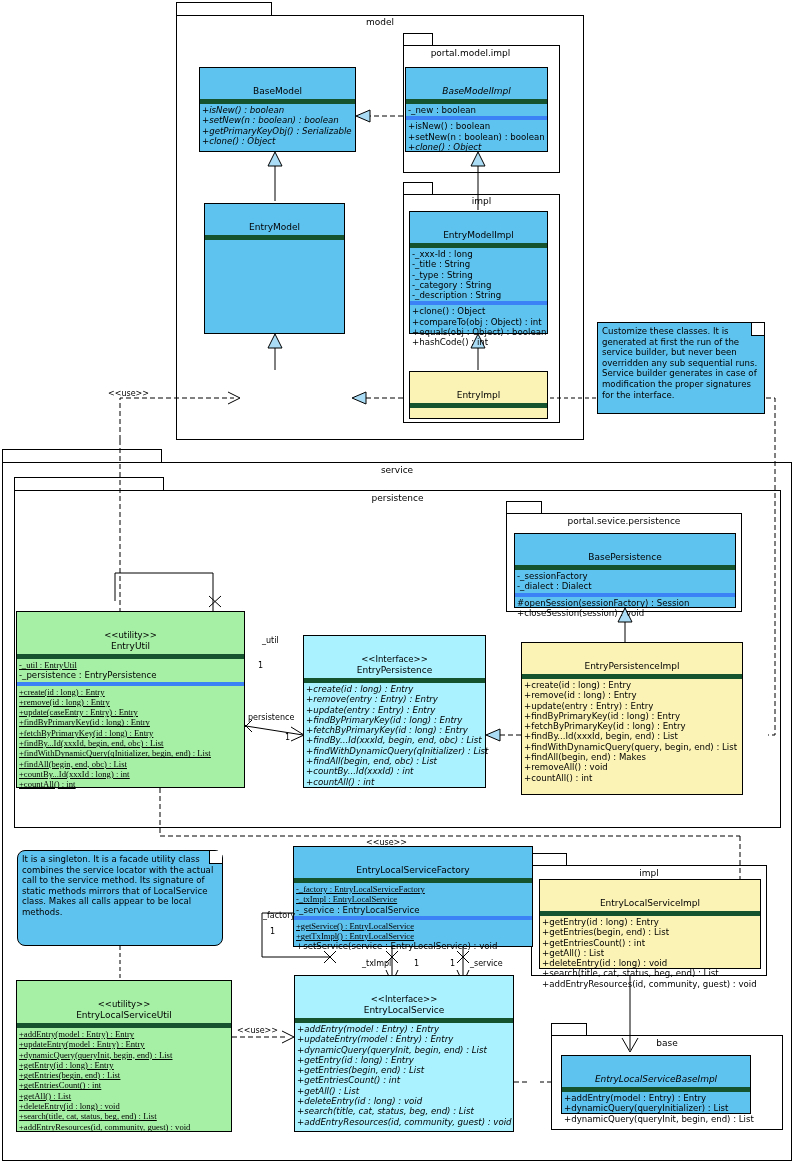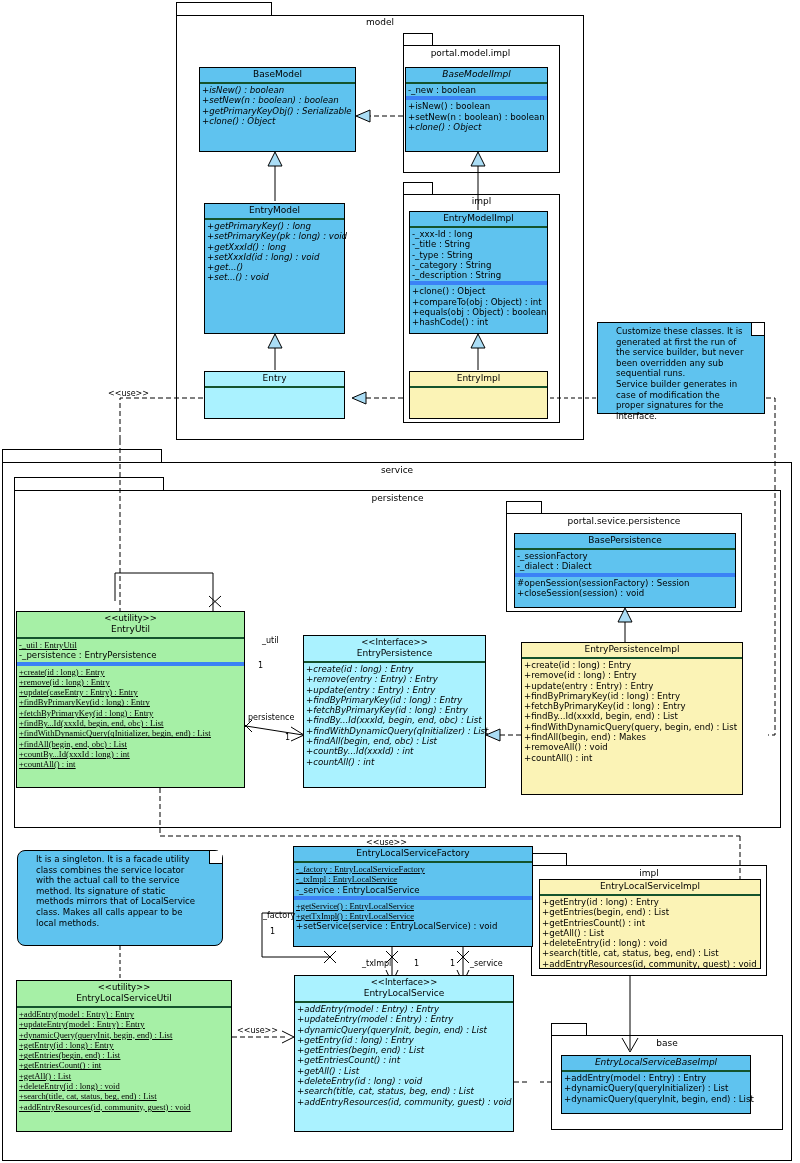--- a/index.html
+++ b/index.html
@@ -10,34 +10,34 @@
   .pkg{position:absolute;border:1px solid #000;background:transparent;box-sizing:border-box;}
   .pkg-tab{position:absolute;border:1px solid #000;background:#fff;box-sizing:border-box;}
   .pkg-label{position:absolute;font-size:9px;color:#000;text-align:center;white-space:nowrap;}
 
   
   .cls{position:absolute;border:1px solid #000;box-sizing:border-box;background:#6ec6f0;}
   .cls.blue{background:#5fc3ef;}
   .cls.cyan{background:#aaf2ff;}
   .cls.green{background:#a6f0a6;}
   .cls.yellow{background:#fbf3b6;}
-  .cls-name{padding:1px 2px 2px 2px;text-align:center;font-size:9px;line-height:11px;border-bottom:2px solid #14532d;}
+  .cls-name{padding:18px 2px 2px 2px;text-align:center;font-size:9px;line-height:11px;border-bottom:5px solid #14532d;}
   .cls-name .stereo{display:block;font-size:8.5px;}
   .cls-name .nm{display:block;}
   .cls-name .nm.ital{font-style:italic;}
   .cls-sec{border-bottom:4px solid #3b82f6;padding:1px 2px;}
   .cls-sec:last-child{border-bottom:none;}
   .cls-sec.empty{min-height:26px;}
   .cls-sec div{font-size:8.6px;line-height:10.3px;white-space:nowrap;color:#000;}
   .ital div, div.ital{font-style:italic;}
   .und div, div.und{text-decoration:underline;font-family:Liberation Serif, serif;}
 
   
   .note{position:absolute;background:#5fc3ef;border:1px solid #000;box-sizing:border-box;
-        padding:3px 18px;font-size:8.6px;line-height:10.6px;color:#000;}
+        padding:3px 4px;font-size:8.6px;line-height:10.6px;color:#000;}
   .note .fold{position:absolute;top:0;right:0;width:12px;height:12px;
         background:#fff;border-left:1px solid #000;border-bottom:1px solid #000;}
   .conn-label{position:absolute;font-size:8px;color:#000;white-space:nowrap;}
   svg.ov{position:absolute;left:0;top:0;width:800px;height:1163px;overflow:visible;pointer-events:none;}
 </style>
 </head>
 <body>
 
 <div id="canvas">
 
@@ -172,28 +172,20 @@
       <div>+isNew() : boolean</div>
       <div>+setNew(n : boolean) : boolean</div>
       <div class="ital">+clone() : Object</div>
     </div>
   </div>
 
   <div class="cls blue" style="left:204px;top:203px;width:141px;height:131px;">
     <div class="cls-name">
       <span class="nm">EntryModel</span>
     </div>
-    <div class="cls-sec ital">
-      <div>+getPrimaryKey() : long</div>
-      <div>+setPrimaryKey(pk : long) : void</div>
-      <div>+getXxxId() : long</div>
-      <div>+setXxxId(id : long) : void</div>
-      <div>+get...()</div>
-      <div>+set...() : void</div>
-    </div>
   </div>
 
   <div class="cls blue" style="left:409px;top:211px;width:139px;height:123px;">
     <div class="cls-name">
       <span class="nm">EntryModelImpl</span>
     </div>
     <div class="cls-sec">
       <div>-_xxx-Id : long</div>
       <div>-_title : String</div>
       <div>-_type : String</div>
@@ -201,26 +193,20 @@
       <div>-_description : String</div>
     </div>
     <div class="cls-sec">
       <div>+clone() : Object</div>
       <div>+compareTo(obj : Object) : int</div>
       <div>+equals(obj : Object) : boolean</div>
       <div>+hashCode() : int</div>
     </div>
   </div>
 
-  <div class="cls cyan" style="left:204px;top:371px;width:141px;height:48px;">
-    <div class="cls-name">
-      <span class="nm">Entry</span>
-    </div>
-    <div class="cls-sec empty"></div>
-  </div>
 
   <div class="cls yellow" style="left:409px;top:371px;width:139px;height:48px;">
     <div class="cls-name">
       <span class="nm">EntryImpl</span>
     </div>
     <div class="cls-sec empty"></div>
   </div>
 
   <div class="note" style="left:597px;top:322px;width:168px;height:92px;">
     <div class="fold"></div>

